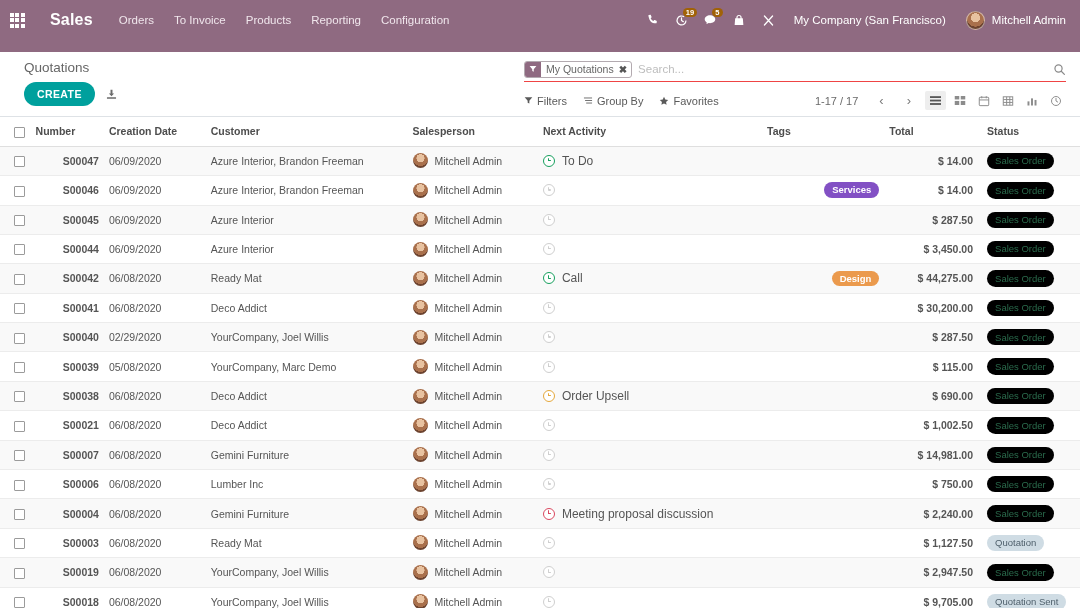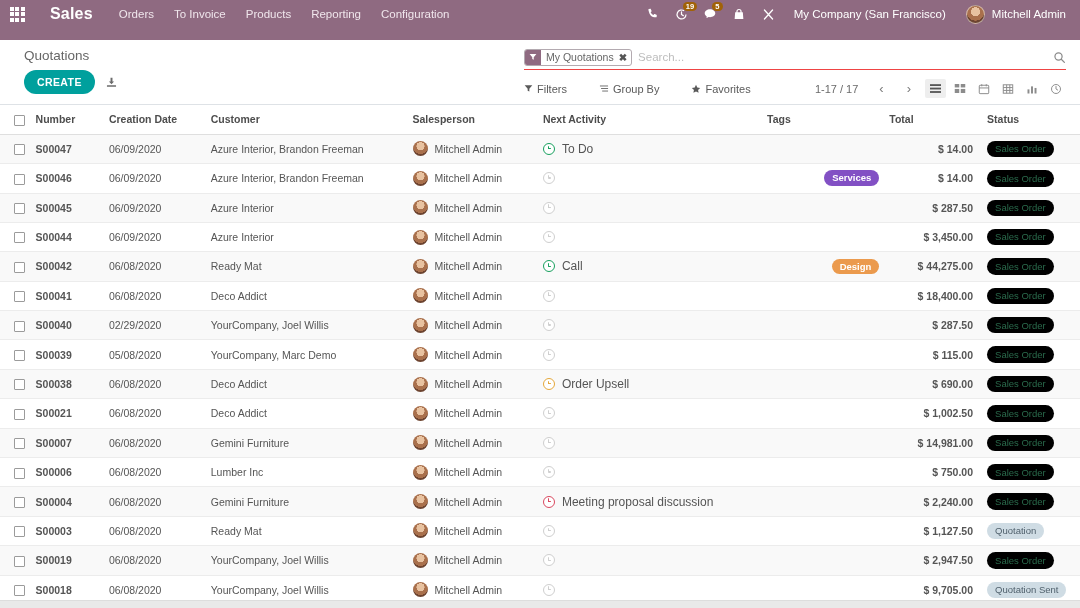--- a/index.html
+++ b/index.html
@@ -6,21 +6,21 @@
   html, body {
     width: 1080px; height: 608px;
     font-family: "Liberation Sans", sans-serif;
     background: #ffffff;
     overflow: hidden;
     -webkit-font-smoothing: antialiased;
   }
 
   
   .navbar {
-    height: 40px;
+    height: 52px;
     background: #8f6a81;
     display: flex;
     align-items: center;
     padding: 0 10px 12px 0;
     color: #ffffff;
     position: relative;
   }
   .apps-grid {
     width: 34px; height: 34px;
     display: flex; align-items: center; justify-content: center;
@@ -118,21 +118,21 @@
   .facet-x { font-size: 10px; color: #555; cursor: pointer; font-weight: bold; }
   .search-input {
     border: none; outline: none; flex: 1; min-width: 0;
     font-size: 11.5px; color: #444; margin-left: 6px;
     font-family: "Liberation Sans", sans-serif; background: transparent;
   }
   .search-input::placeholder { color: #bdbdbd; }
   .search-magnifier { color: #8a8a8a; cursor: pointer; padding-left: 6px; display:flex; }
 
   .cp-bottom { display: flex; align-items: center; }
-  .filters-group { display: flex; align-items: center; gap: 32px; }
+  .filters-group { display: flex; align-items: center; gap: 16px; }
   .filter-btn {
     display: flex; align-items: center; gap: 4px;
     font-size: 11px; color: #5a5a5a; cursor: pointer; white-space: nowrap;
   }
   .pager-block {
     margin-left: auto; display: flex; align-items: center; gap: 19px; padding-right: 12px;
   }
   .pager-text { font-size: 11px; color: #6a6a6a; white-space: nowrap; }
   .pager-arrow { font-size: 13px; color: #7a7a7a; cursor: pointer; padding: 0 2px; }
   .view-switcher { display: flex; align-items: center; gap: 3px; }
@@ -167,21 +167,21 @@
   .col-act  { width: 220px; }
   .col-tags { width: 120px; }
   .col-total{ width: 92px; text-align: right; }
   .col-stat { width: 100px; padding-left: 9px !important; }
 
   .cb {
     width: 11px; height: 11px; border: 1px solid #9b9b9b;
     border-radius: 1px; background: #ffffff; display: inline-block;
     cursor: pointer; vertical-align: middle;
   }
-  td.col-num { font-weight: bold; color: #4a4a4a; }
+  td.col-num { font-weight: bold; color: #4a4a4a; text-align: right; }
   td.col-total { font-weight: bold; color: #3c3c3c; }
 
   .sp-cell { display: flex; align-items: center; gap: 7px; }
   .sp-avatar {
     width: 15px; height: 15px; border-radius: 50%; flex: none;
     background: radial-gradient(circle at 50% 34%, #e8c2a0 0 32%, #a9704c 33% 62%, #6d4430 63% 100%);
   }
 
   .act-cell { display: flex; align-items: center; gap: 7px; }
   .clock {
@@ -535,21 +535,21 @@
                 <span>Mitchell Admin</span>
               </span>
             </td>
             <td class="col-act">
               <span class="act-cell">
                 <span class="clock"></span>
                 <span class="act-label"></span>
               </span>
             </td>
             <td class="col-tags tags-cell"></td>
-            <td class="col-total">$ 18,400.00</td>
+            <td class="col-total">$ 30,200.00</td>
             <td class="col-stat"><span class="badge-state success">Sales Order</span></td>
           </tr>
           <tr class="olist-row row-odd">
             <td class="col-cb"><span class="cb"></span></td>
             <td class="col-num">S00040</td>
             <td class="col-date">02/29/2020</td>
             <td class="col-cust">YourCompany, Joel Willis</td>
             <td class="col-sales">
               <span class="sp-cell">
                 <span class="sp-avatar"></span>

